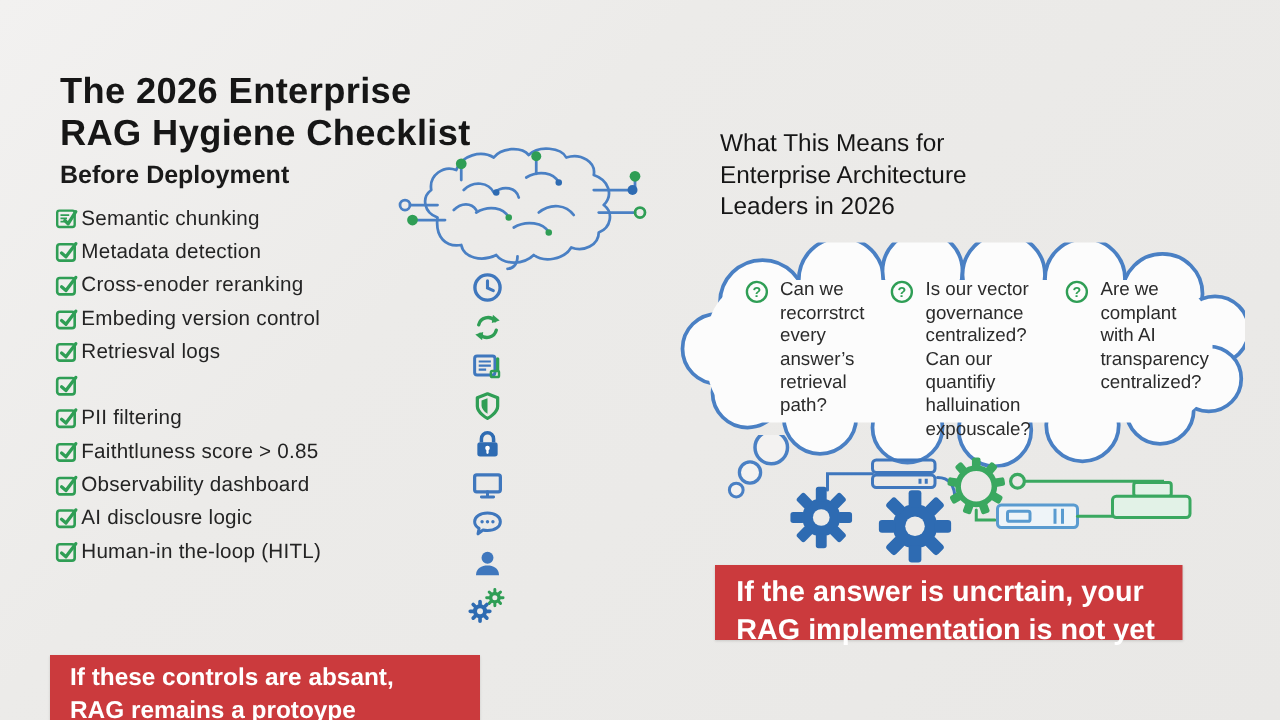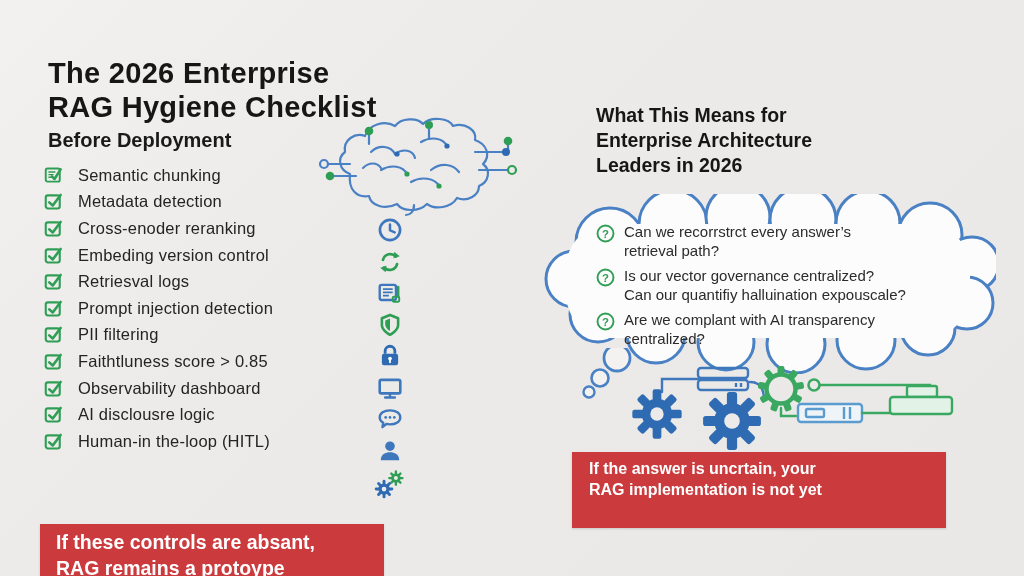--- a/index.html
+++ b/index.html
@@ -8,39 +8,39 @@
     background:linear-gradient(135deg,#f2f1f0 0%,#ecebe9 35%,#e9e8e6 100%);
     font-family:"Liberation Sans", sans-serif;color:#1d1d1d;
   }
   .abs{position:absolute;}
   
   #title{left:48px;top:28px;font-size:29px;font-weight:bold;line-height:1.16;letter-spacing:.3px;color:#161616;margin-top:29px;}
   #title span{display:block;}
   
   #before-heading{left:48px;top:129px;font-size:20px;font-weight:bold;color:#1a1a1a;}
   #checklist{left:44px;top:162px;display:flex;flex-direction:column;}
-  .chk-row{display:flex;align-items:center;height:26.6px;gap:13px;}
+  .chk-row{display:flex;align-items:center;height:26.6px;}
   .chk-row svg{width:21px;height:21px;flex:0 0 21px;}
   .chk-label{font-size:16.5px;color:#242424;letter-spacing:.2px;}
   .warn{background:var(--red,#cb3a3d);color:#fff;font-weight:bold;box-shadow:0 1px 2px rgba(0,0,0,.15);}
   #warn-left{left:40px;top:524px;width:344px;height:56px;font-size:19.5px;line-height:1.32;padding:6px 0 0 16px;box-sizing:border-box;}
   #warn-left span{display:block;}
   
   #icon-stack{left:374px;top:217px;display:flex;flex-direction:column;align-items:center;gap:5.5px;}
   #icon-stack svg{width:26px;height:26px;}
   #icon-stack svg.lg{width:31px;height:31px;}
   
-  #right-heading{left:596px;top:103px;font-size:19.5px;font-weight:bold;line-height:1.28;color:#161616;}
+  #right-heading{left:576px;top:103px;font-size:19.5px;font-weight:normal;line-height:1.28;color:#161616;}
   #right-heading span{display:block;}
-  #questions{left:596px;top:223px;width:376px;display:flex;flex-direction:column;gap:7px;z-index:3;}
+  #questions{left:596px;top:223px;width:376px;display:flex;flex-direction:row;gap:7px;z-index:3;}
   .q-row{display:flex;gap:9px;}
   .q-row svg{width:19px;height:19px;flex:0 0 19px;margin-top:1px;}
   .q-lines{font-size:15px;line-height:1.24;color:#2b2b2b;}
   .q-lines span{display:block;}
-  #warn-right{left:572px;top:452px;width:374px;height:76px;font-size:16px;line-height:1.3;padding:7px 0 0 17px;box-sizing:border-box;}
+  #warn-right{left:572px;top:452px;width:374px;height:60px;font-size:23px;line-height:1.3;padding:7px 0 0 17px;box-sizing:border-box;}
   #warn-right span{display:block;}
   svg{display:block;}
 </style>
 </head>
 <body>
 
 <div id="stage" style="--red: #cb3a3d;">
 
   <svg width="0" height="0" style="position:absolute" aria-hidden="true">
     <defs>
@@ -181,21 +181,20 @@
     <div class="chk-row">
         <svg>
           <use href="#sym-checkbox"></use>
         </svg>
         <span class="chk-label">Retriesval logs</span>
       </div>
     <div class="chk-row">
         <svg>
           <use href="#sym-checkbox"></use>
         </svg>
-        <span class="chk-label">Prompt injection detection</span>
       </div>
     <div class="chk-row">
         <svg>
           <use href="#sym-checkbox"></use>
         </svg>
         <span class="chk-label">PII filtering</span>
       </div>
     <div class="chk-row">
         <svg>
           <use href="#sym-checkbox"></use>

